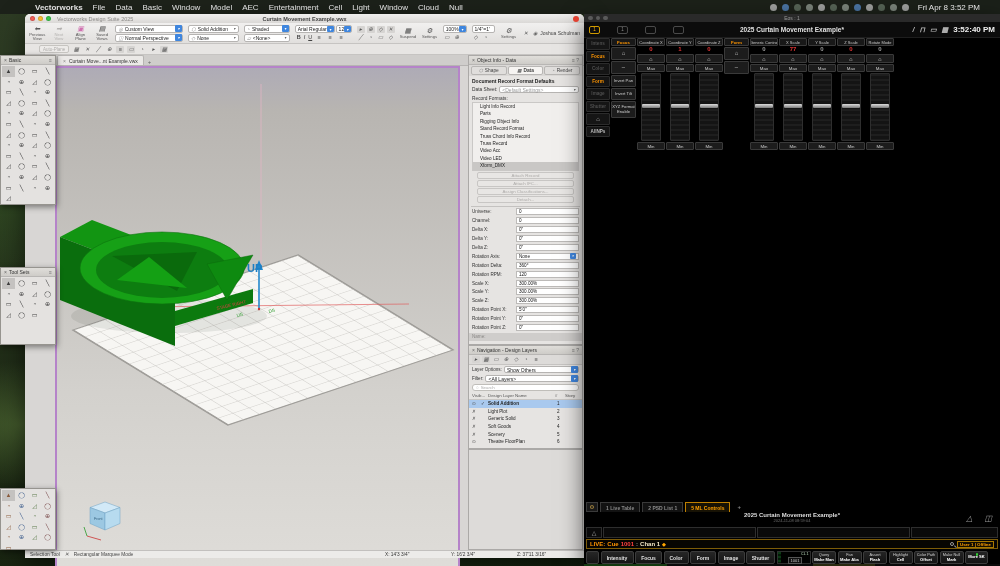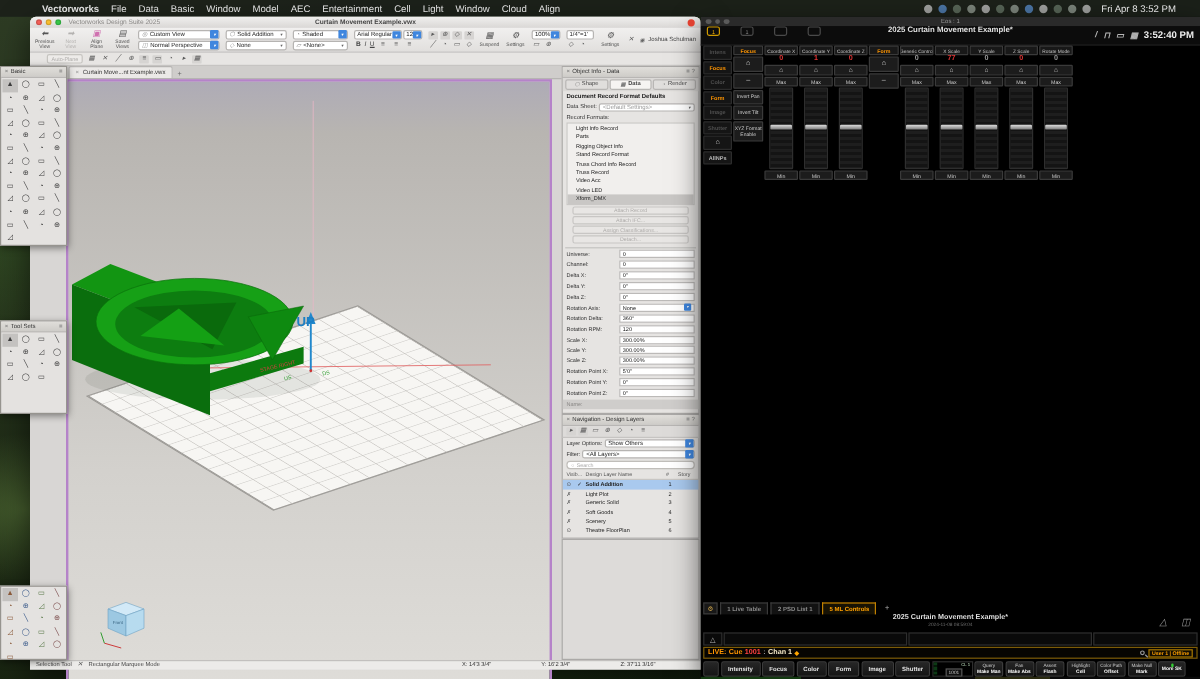--- a/index.html
+++ b/index.html
@@ -130,21 +130,21 @@
 .tools i:first-child::after{content:"▲"}
 .tools.colored i:nth-child(4n+1){color:#8a5a3a}
 .tools.colored i:nth-child(4n+2){color:#3a5a8a}
 .tools.colored i:nth-child(4n+3){color:#5a7a4a}
 .tools.colored i:nth-child(4n+0){color:#7a4a4a}
 
 .eos{position:absolute;left:584px;top:14px;width:416px;height:552px;background:#000;box-shadow:0 8px 22px rgba(0,0,0,.6)}
 .eos-titlebar{height:8px;background:#2a2a2a;display:flex;align-items:center;padding:0 4px;position:relative}
 .etl{width:4.5px;height:4.5px;border-radius:50%;background:#5a5a5a;margin-right:3px}
 .eos-wtitle{position:absolute;left:0;right:0;text-align:center;font-size:5px;color:#9a9a9a}
-.eos-topbar{height:16px;background:#0c0c0c;border-bottom:1px solid #1e1e1e;display:flex;
+.eos-topbar{height:16px;background:#0c0c0c;border-bottom:1px solid #1e1e1e;display:flex;align-items:center;
   padding:0 5px;gap:17px;position:relative}
 .chip{width:11px;height:8px;border:1px solid #4a4a4a;border-radius:2px;font-size:4.5px;color:#8a8a8a;
   display:flex;align-items:center;justify-content:center}
 .chip.hot{border-color:#cf9a00;color:#ffb400}
 .eos-title{position:absolute;left:0;right:0;text-align:center;font-size:6.5px;font-weight:bold;color:#e0e0e0}
 .eos-top-right{margin-left:auto;display:flex;align-items:center;gap:5px;z-index:2}
 .eti{font-size:7px;color:#b8b8b8;font-weight:bold}
 .eos-time{font-size:8px;color:#eee;font-weight:bold}
 .ml{position:absolute;left:2px;top:24px;width:412px;height:112px;display:flex;gap:1px}
 .mlsb{width:24px;display:flex;flex-direction:column;gap:1px}
@@ -224,21 +224,21 @@
   <span class="mi">Data</span>
   <span class="mi">Basic</span>
   <span class="mi">Window</span>
   <span class="mi">Model</span>
   <span class="mi">AEC</span>
   <span class="mi">Entertainment</span>
   <span class="mi">Cell</span>
   <span class="mi">Light</span>
   <span class="mi">Window</span>
   <span class="mi">Cloud</span>
-  <span class="mi">Align</span>
+  <span class="mi">Null</span>
   <span class="mb-right">
     <i class="mbi d"></i>
     <i class="mbi b"></i>
     <i class="mbi g"></i>
     <i class="mbi"></i>
     <i class="mbi d"></i>
     <i class="mbi g"></i>
     <i class="mbi"></i>
     <i class="mbi b"></i>
     <i class="mbi d"></i>

